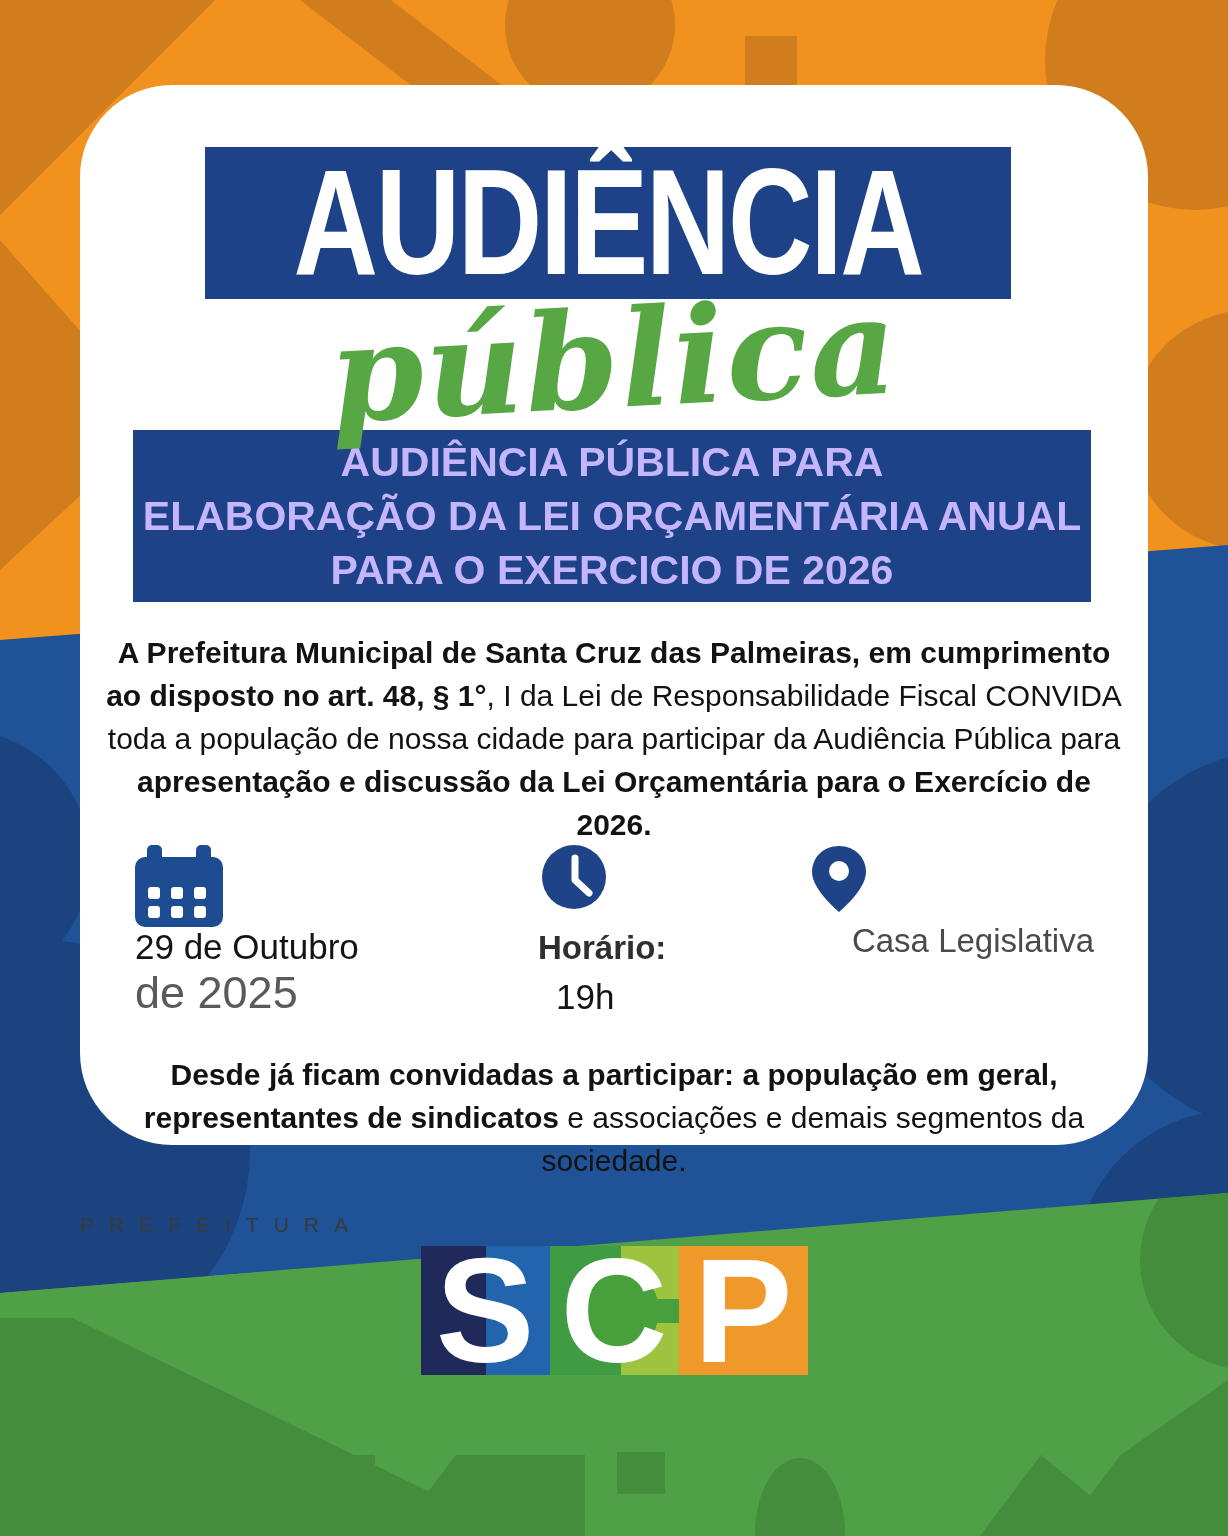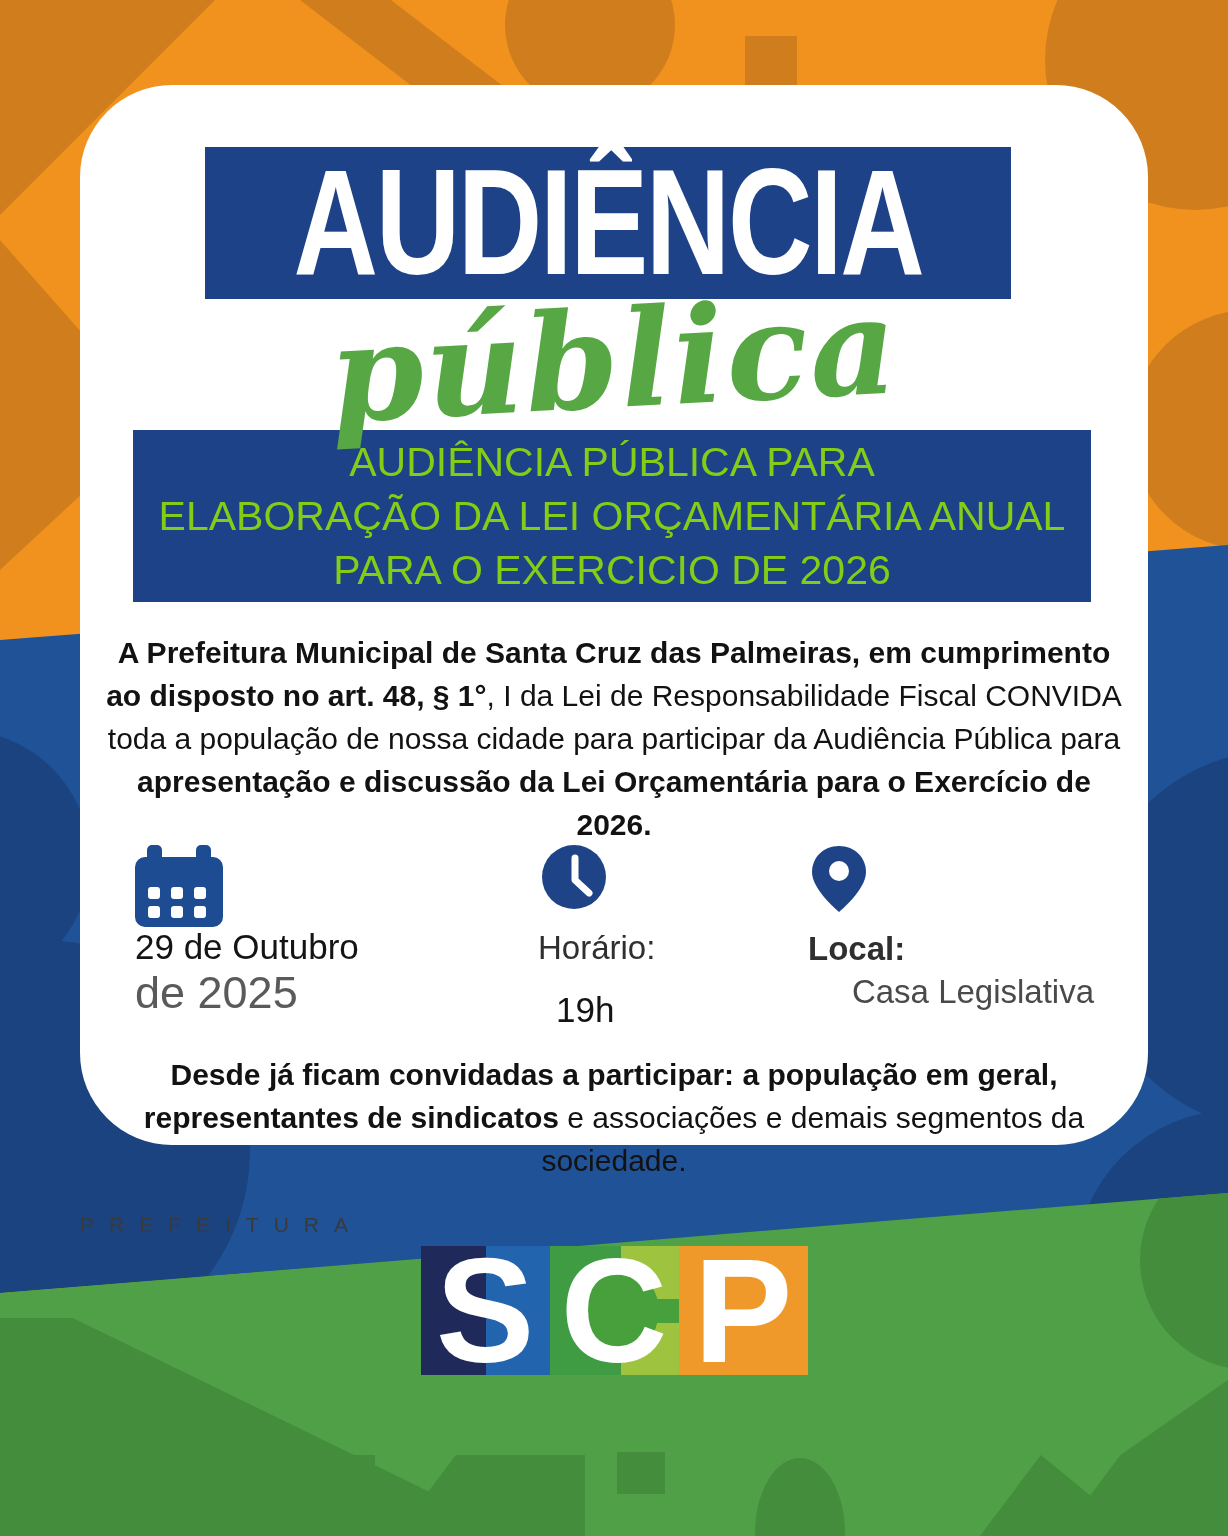--- a/index.html
+++ b/index.html
@@ -34,22 +34,22 @@
                  transform-origin:center bottom; }
 
   
   .script-word { position:absolute; left:0; right:0; top:196px; text-align:center;
                  font-family:"DejaVu Serif", serif; font-style:italic; font-weight:700;
                  font-size:134px; color:#57A844; transform:rotate(-3deg); z-index:2;
                  letter-spacing:2px; }
 
   
   .subtitle-banner { position:absolute; left:53px; top:345px; width:958px; height:172px;
-                     background:#1D4287; color:#84cc16; display:flex; flex-direction:column;
-                     justify-content:center; text-align:center; font-weight:400;
+                     background:#1D4287; color:#c4b5fd; display:flex; flex-direction:column;
+                     justify-content:center; text-align:center; font-weight:700;
                      font-size:41px; line-height:54px; z-index:1; }
 
   .body-paragraph { position:absolute; left:26px; right:26px; top:546px; text-align:center;
                     font-size:30px; line-height:43px; color:#121212; }
   .b { font-weight:700; }
 
   
   .info-row { position:absolute; left:0; top:760px; width:100%; height:190px; }
   .info-col { position:absolute; top:0; }
   .col-date  { left:55px;  width:340px; }
@@ -61,22 +61,22 @@
               background:#1D4C92; border-radius:10px; }
   .cal-tab  { position:absolute; top:0; width:15px; height:22px; background:#1D4C92; border-radius:5px; }
   .cal-tab.left  { left:12px; }
   .cal-tab.right { right:12px; }
   .cal-dots { position:absolute; left:13px; top:42px; width:62px;
               display:grid; grid-template-columns:repeat(3, 1fr); gap:7px; }
   .cal-dot { width:12px; height:12px; background:#fff; border-radius:3px; }
 
   .date-line1 { font-size:35px; color:#141414; }
   .date-line2 {  font-size:45px; color:#5A5A5A; }
-  .time-label  { margin-top:16px; font-size:33px; font-weight:400; color:#2F2F2F; }
-  .time-value  { margin-top:23px; margin-left:18px; font-size:35px; color:#141414; }
+  .time-label  { margin-top:16px; font-size:33px; font-weight:700; color:#2F2F2F; }
+  .time-value  { margin-top:10px; margin-left:18px; font-size:35px; color:#141414; }
   .place-label { margin-top:13px; font-size:33px; font-weight:700; color:#2F2F2F; }
   .place-value { margin-top:5px;  font-size:33px; color:#4A4A4A;text-align:center; }
   .clock-wrap { margin-left:4px; } .pin-wrap { margin-left:2px; }
 
   .invite-paragraph { position:absolute; left:24px; right:24px; top:968px; text-align:center;
                       font-size:30px; line-height:43px; color:#121212; }
 
   
   .logo { position:absolute; left:0; right:0; top:1128px; text-align:left; }
   .logo-top { display:inline-block; font-size:21px; letter-spacing:15px; margin-right:-15px;
@@ -175,21 +175,20 @@
         <div class="time-value">19h</div>
       </div>
 
       <div class="info-col col-place">
         <div class="pin-wrap">
           <svg width="58" height="68" viewBox="0 0 58 68">
             <path d="M29 1 C13 1 2 13 2 27 C2 45 29 67 29 67 C29 67 56 45 56 27 C56 13 45 1 29 1 Z" fill="#1E4487"></path>
             <circle cx="29" cy="26" r="10" fill="#ffffff"></circle>
           </svg>
         </div>
-        <div class="place-label">Local:</div>
         <div class="place-value">Casa Legislativa</div>
       </div>
 
     </div>
 
     <div class="invite-paragraph"><span class="b">Desde já ficam convidadas a participar: a população em geral, representantes de sindicatos</span><span> e associações e demais segmentos da sociedade.</span></div>
 
     <div class="logo">
       <div class="logo-top">PREFEITURA</div>
       <div class="scp-row">

